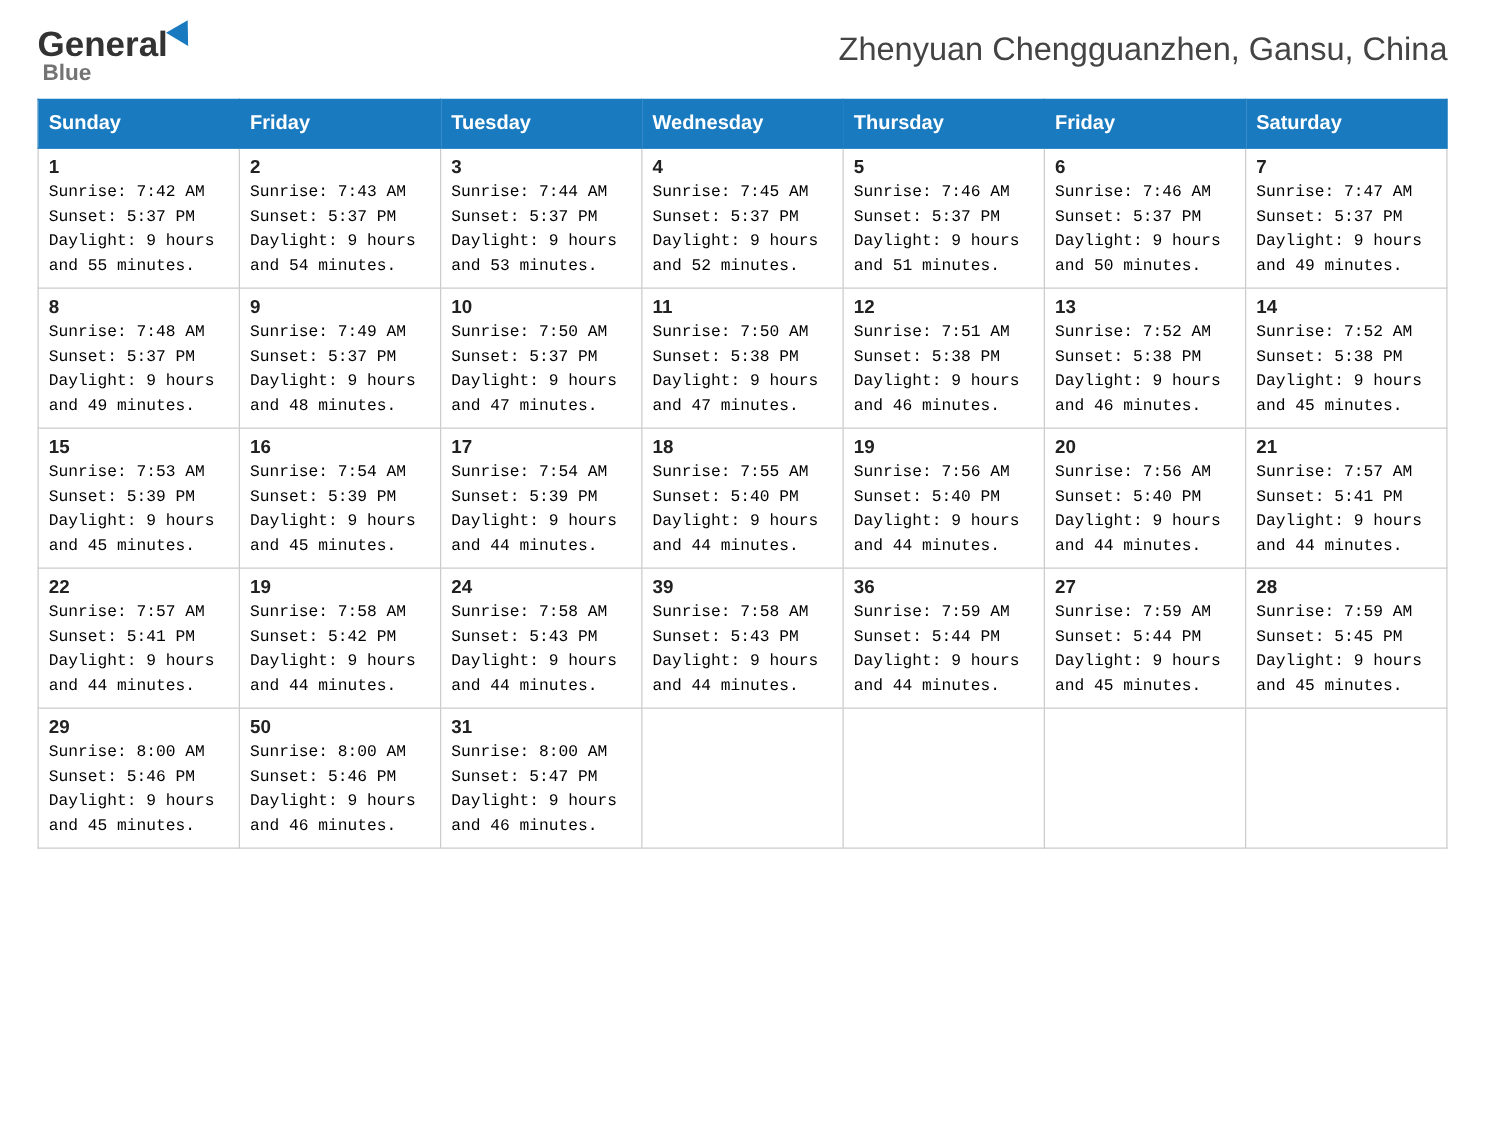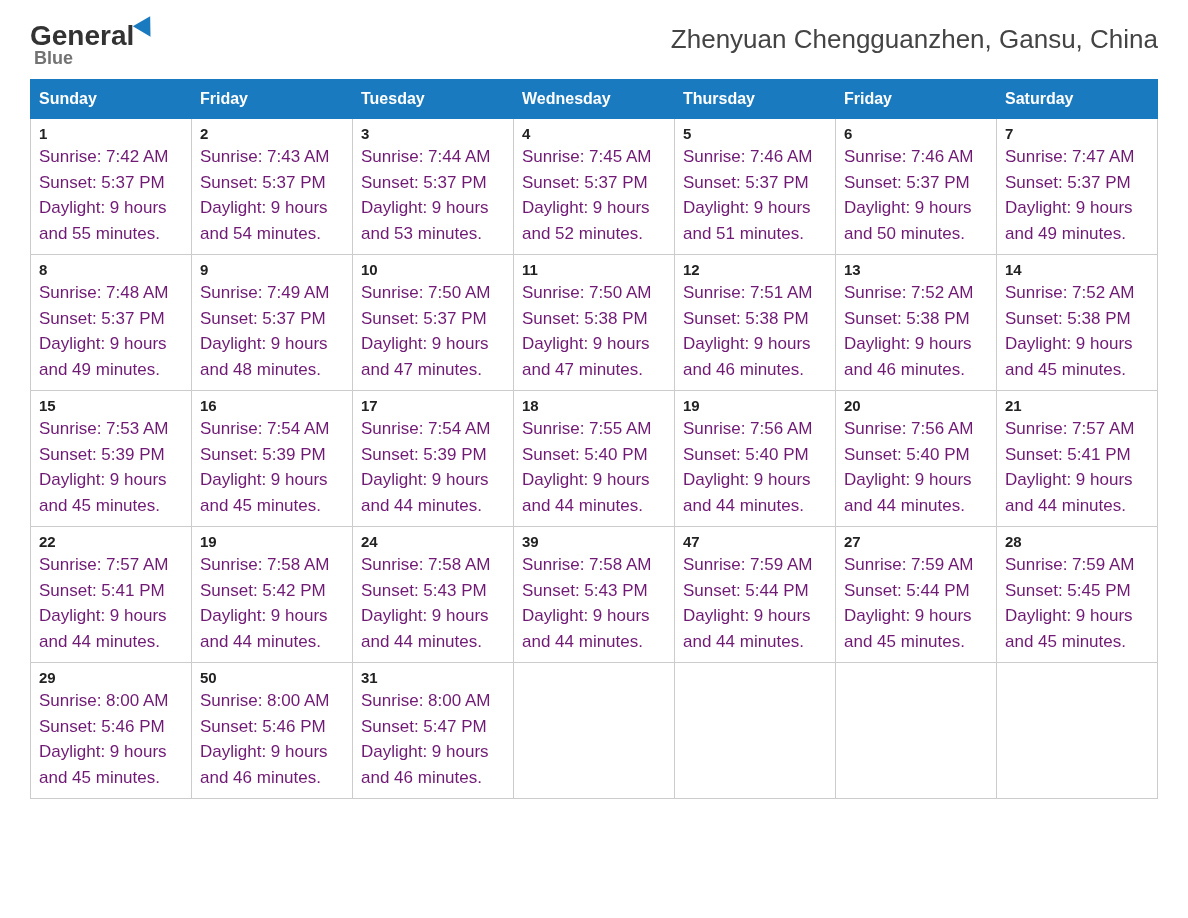--- a/index.html
+++ b/index.html
@@ -83,23 +83,24 @@
       width: 14.28%;
       min-height: 90px;
     }
     .day-number {
       font-size: 15px;
       font-weight: bold;
       display: block;
       margin-bottom: 2px;
     }
     .day-info {
-      font-size: 17px;
+      font-size: 13px;
       line-height: 1.5;
-      color: #701a75;
+      color: #000000;
+      font-family: Liberation Mono, monospace;
     }
     .calendar-table tr td {
       background: #fff;
     }
     .empty-cell {
       background: #fff;
     }
   </style>
 </head>
 <body>
@@ -231,21 +232,21 @@
       </td>
         <td>
         <span class="day-number">24</span>
         <span class="day-info">Sunrise: 7:58 AM<br>Sunset: 5:43 PM<br>Daylight: 9 hours<br>and 44 minutes.</span>
       </td>
         <td>
         <span class="day-number">39</span>
         <span class="day-info">Sunrise: 7:58 AM<br>Sunset: 5:43 PM<br>Daylight: 9 hours<br>and 44 minutes.</span>
       </td>
         <td>
-        <span class="day-number">47</span>
+        <span class="day-number">36</span>
         <span class="day-info">Sunrise: 7:59 AM<br>Sunset: 5:44 PM<br>Daylight: 9 hours<br>and 44 minutes.</span>
       </td>
         <td>
         <span class="day-number">27</span>
         <span class="day-info">Sunrise: 7:59 AM<br>Sunset: 5:44 PM<br>Daylight: 9 hours<br>and 45 minutes.</span>
       </td>
         <td>
         <span class="day-number">28</span>
         <span class="day-info">Sunrise: 7:59 AM<br>Sunset: 5:45 PM<br>Daylight: 9 hours<br>and 45 minutes.</span>
       </td>

